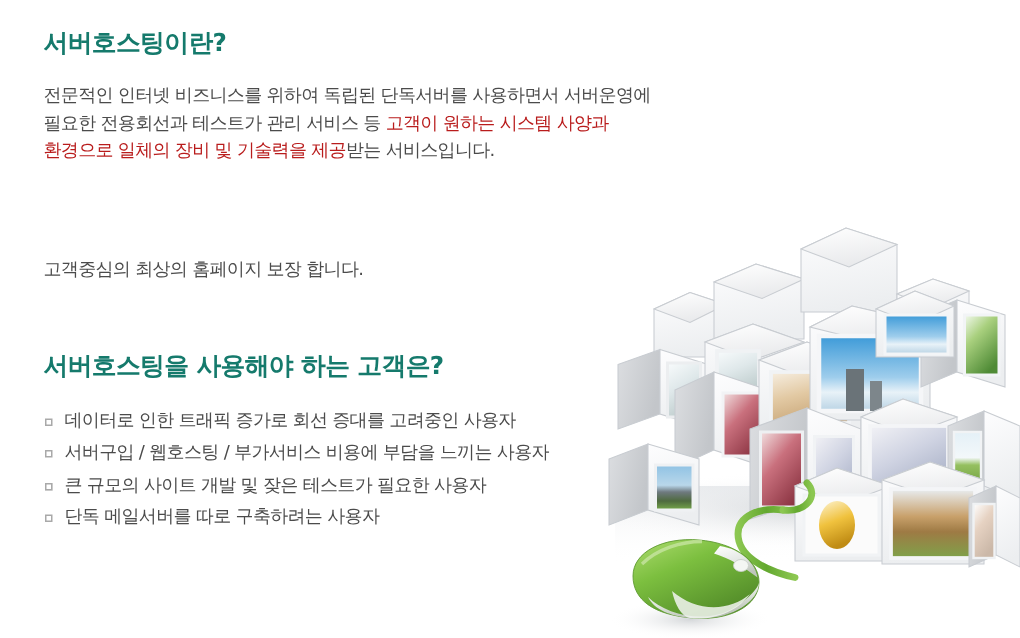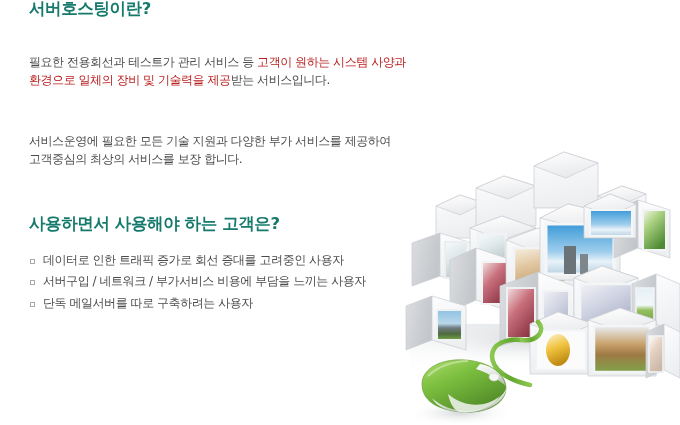--- a/index.html
+++ b/index.html
@@ -30,21 +30,21 @@
 
   .section-heading {
     color: #157a6c;
     font-size: 16.5px;
     font-weight: bold;
     letter-spacing: -0.4px;
     line-height: 1.1;
     margin: 0;
     white-space: nowrap;
   }
-  #heading-1 { }
+  #heading-1 { margin-top: 20px; }
   #heading-2 { margin-top: 0; }
 
   .para {
     color: #4b4b4b;
     font-size: 12px;
     line-height: 18.6px;
     letter-spacing: -0.45px;
     margin: 0;
     white-space: nowrap;
   }
@@ -328,44 +328,48 @@
         <path d="M40 288 C50 278 66 273 80 273" fill="none" stroke="#c9e6a6" stroke-width="2.2" opacity="0.75"></path>
       </g>
     </svg>
   </div>
 
   <div class="content">
 
     <h2 class="section-heading" id="heading-1">서버호스팅이란?</h2>
 
     <p class="para" id="para-1">
-      <br>
+      <span>전문적인 인터넷 비즈니스를 위하여 독립된 단독서버를 사용하면서 서버운영에</span><br>
       <span>필요한 전용회선과 테스트가 관리 서비스 등 </span><span class="hl">고객이 원하는 시스템 사양과</span><br>
       <span class="hl">환경으로 일체의 장비 및 기술력을 제공</span><span>받는 서비스입니다.</span>
     </p>
 
     <p class="para" id="para-2">
       <br>
-      <span>서비스운영에 필요한 모든 기술 지원과 다양한 부가 서비스를 제공하여</span><br>
-      <span>고객중심의 최상의 서비스를 보장 합니다.</span>
+      <br>
+      <span>고객중심의 최상의 홈페이지 보장 합니다.</span>
     </p>
 
-    <h2 class="section-heading" id="heading-2" style="margin-top:46px;">사용하면서 사용해야 하는 고객은?</h2>
+    <h2 class="section-heading" id="heading-2" style="margin-top:46px;">서버호스팅을 사용해야 하는 고객은?</h2>
 
     <ul class="bullet-list" style="margin-top:17px;">
       <li>
         <span class="sq"></span>
         <span>데이터로 인한 트래픽 증가로 회선 증대를 고려중인 사용자</span>
       </li>
       <li>
         <span class="sq"></span>
-        <span>서버구입 / 네트워크 / 부가서비스 비용에 부담을 느끼는 사용자</span>
-      </li>
-      <li>
-        <span class="sq"></span>
+        <span>서버구입 / 웹호스팅 / 부가서비스 비용에 부담을 느끼는 사용자</span>
+      </li>
+      <li>
+        <span class="sq"></span>
+      </li>
+      <li>
+        <span class="sq"></span>
+        <span>큰 규모의 사이트 개발 및 잦은 테스트가 필요한 사용자</span>
       </li>
       <li>
         <span class="sq"></span>
         <span>단독 메일서버를 따로 구축하려는 사용자</span>
       </li>
     </ul>
 
   </div>
 </div>
 

